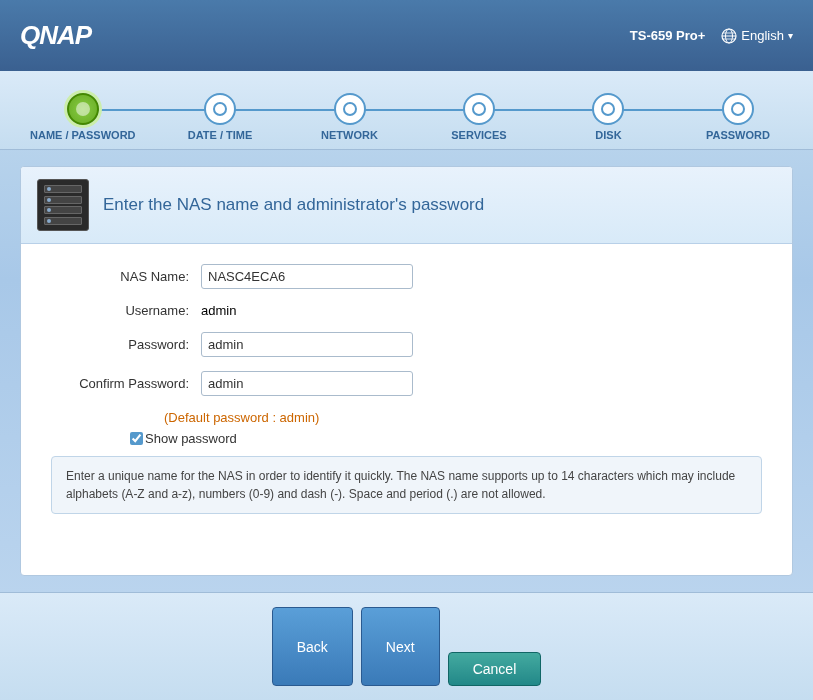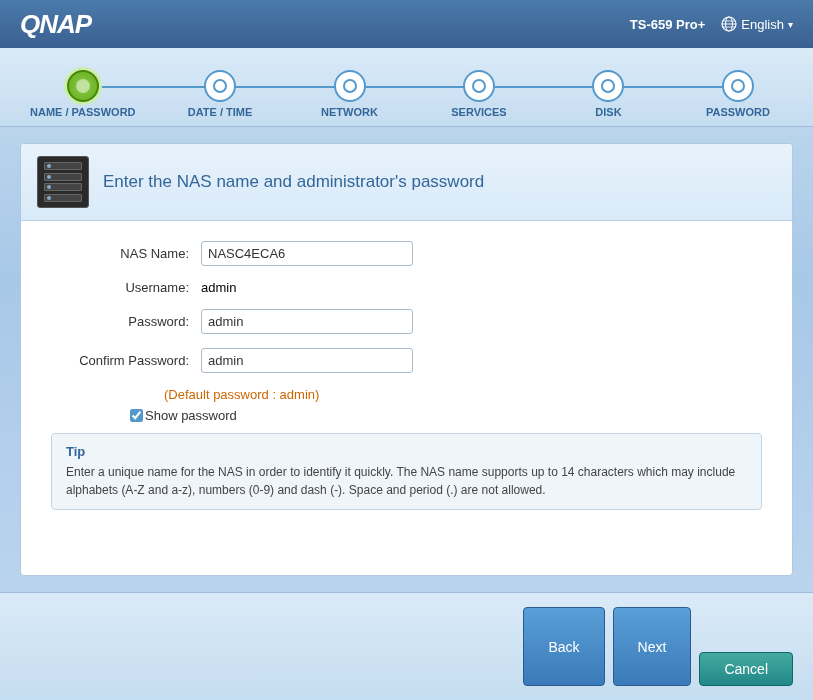--- a/index.html
+++ b/index.html
@@ -10,21 +10,21 @@
       width: 813px;
       height: 700px;
       overflow: hidden;
       display: flex;
       flex-direction: column;
     }
 
     
     #header {
       background: linear-gradient(180deg, #4a7aaa 0%, #3a6090 100%);
-      padding: 8px 20px;
+      padding: 20px 20px;
       display: flex;
       align-items: center;
       justify-content: space-between;
       min-height: 48px;
     }
     #logo {
       color: white;
       font-size: 26px;
       font-weight: bold;
       font-style: italic;
@@ -236,21 +236,21 @@
       font-size: 12px;
       line-height: 1.5;
     }
 
     
     #footer {
       background: linear-gradient(180deg, #daeaf8 0%, #c5ddf0 100%);
       border-top: 1px solid #a0bcd8;
       padding: 14px 20px;
       display: flex;
-      justify-content: flex-end;
+      justify-content: center;
       gap: 8px;
     }
     .btn {
       padding: 8px 24px;
       border: none;
       border-radius: 4px;
       font-size: 14px;
       cursor: pointer;
       font-weight: normal;
     }
@@ -387,21 +387,20 @@
       </div>
 
       <div class="default-password">(Default password : admin)</div>
 
       <div class="show-password-row">
         <input type="checkbox" checked="" id="show-pw-cb" style="">
         <label for="show-pw-cb" class="show-password-label">Show password</label>
       </div>
 
       <div id="tip-box">
-        <div id="tip-title">Tip</div>
         <div id="tip-text">Enter a unique name for the NAS in order to identify it quickly. The NAS name supports up to 14 characters which may include alphabets (A-Z and a-z), numbers (0-9) and dash (-). Space and period (.) are not allowed.</div>
       </div>
 
     </div>
   </div>
 </div>
 
 <div id="footer">
   <button class="btn btn-primary">Back</button>
   <button class="btn btn-primary">Next</button>

